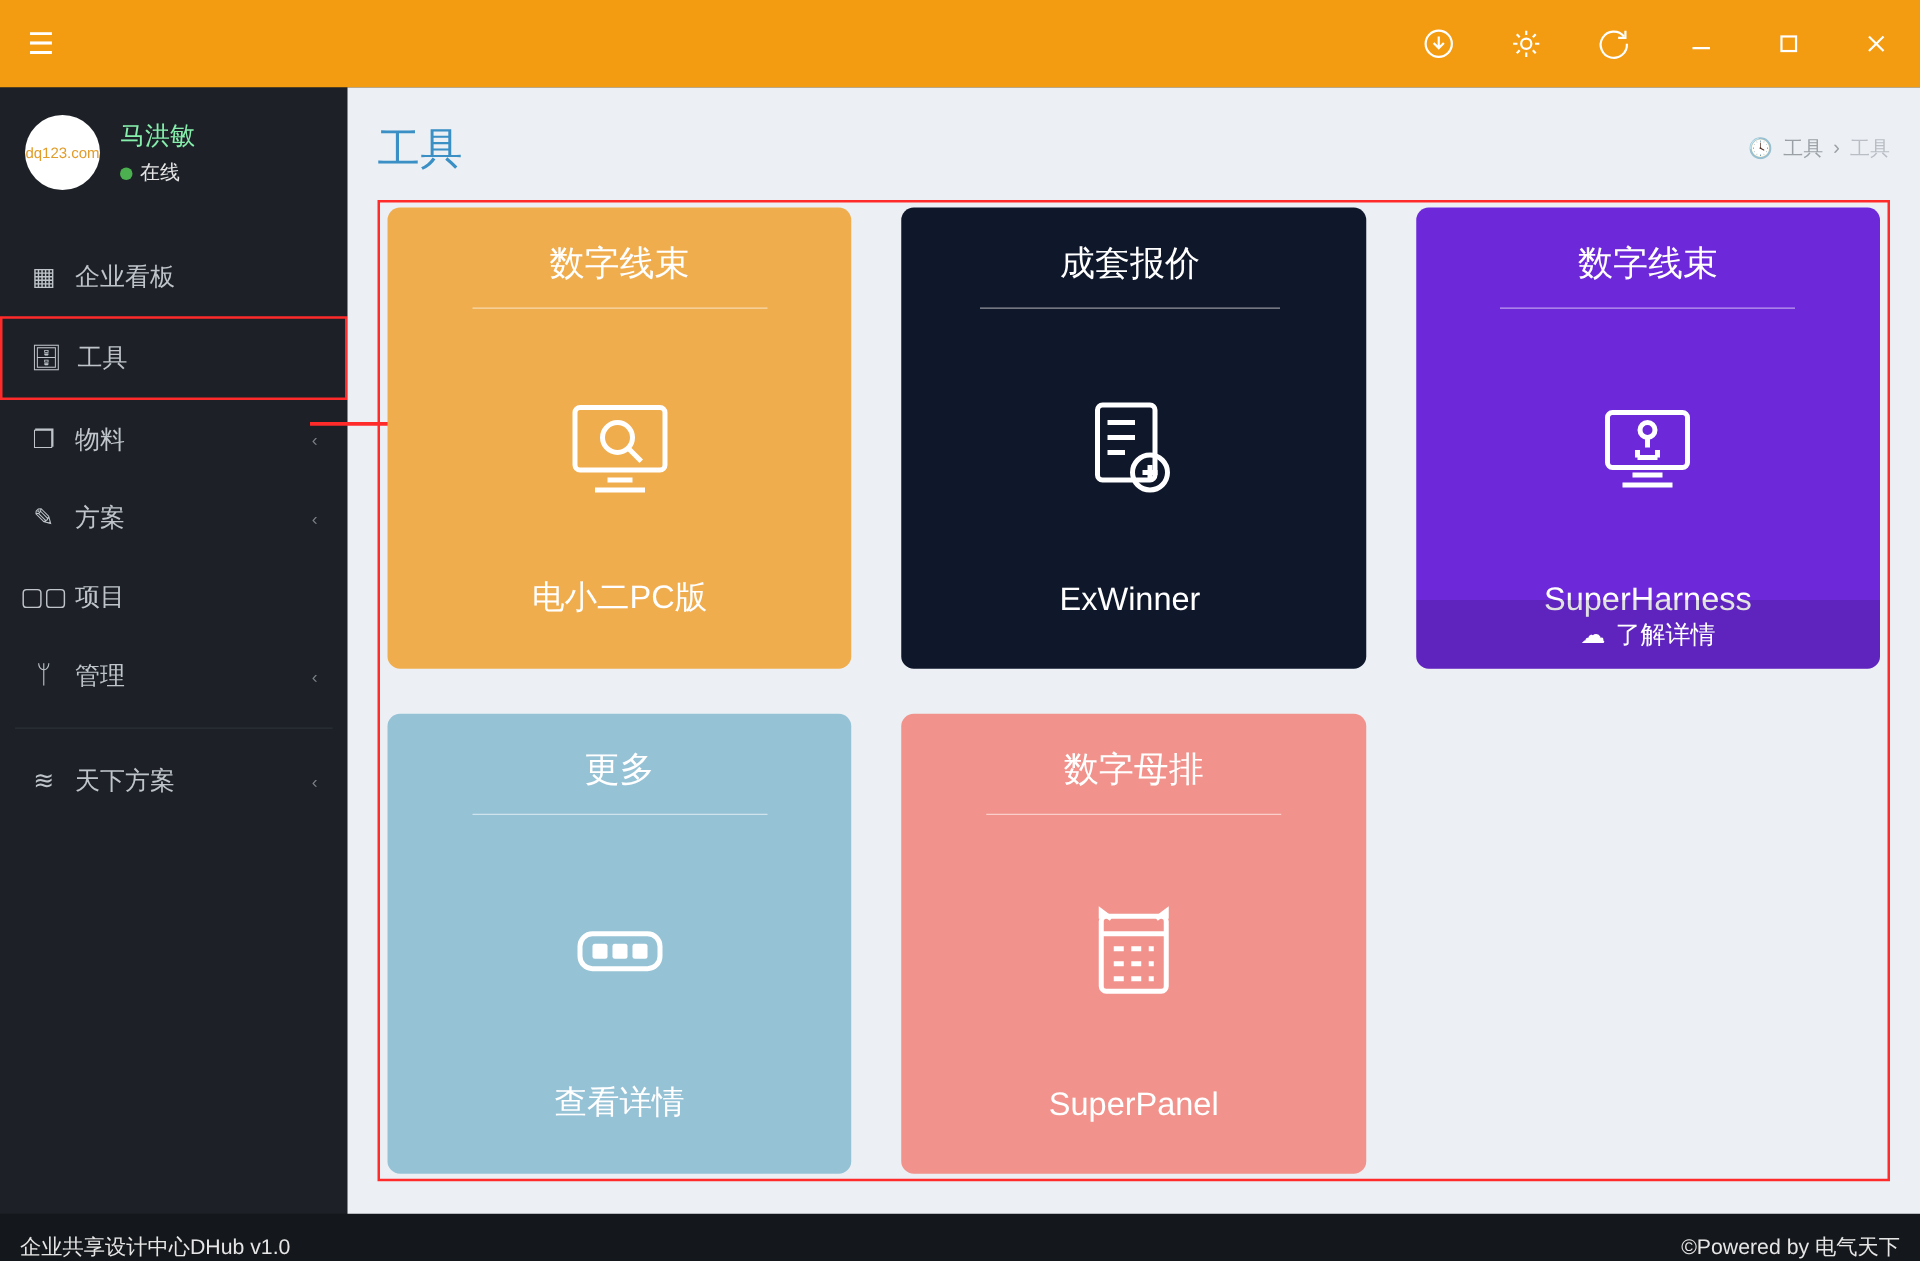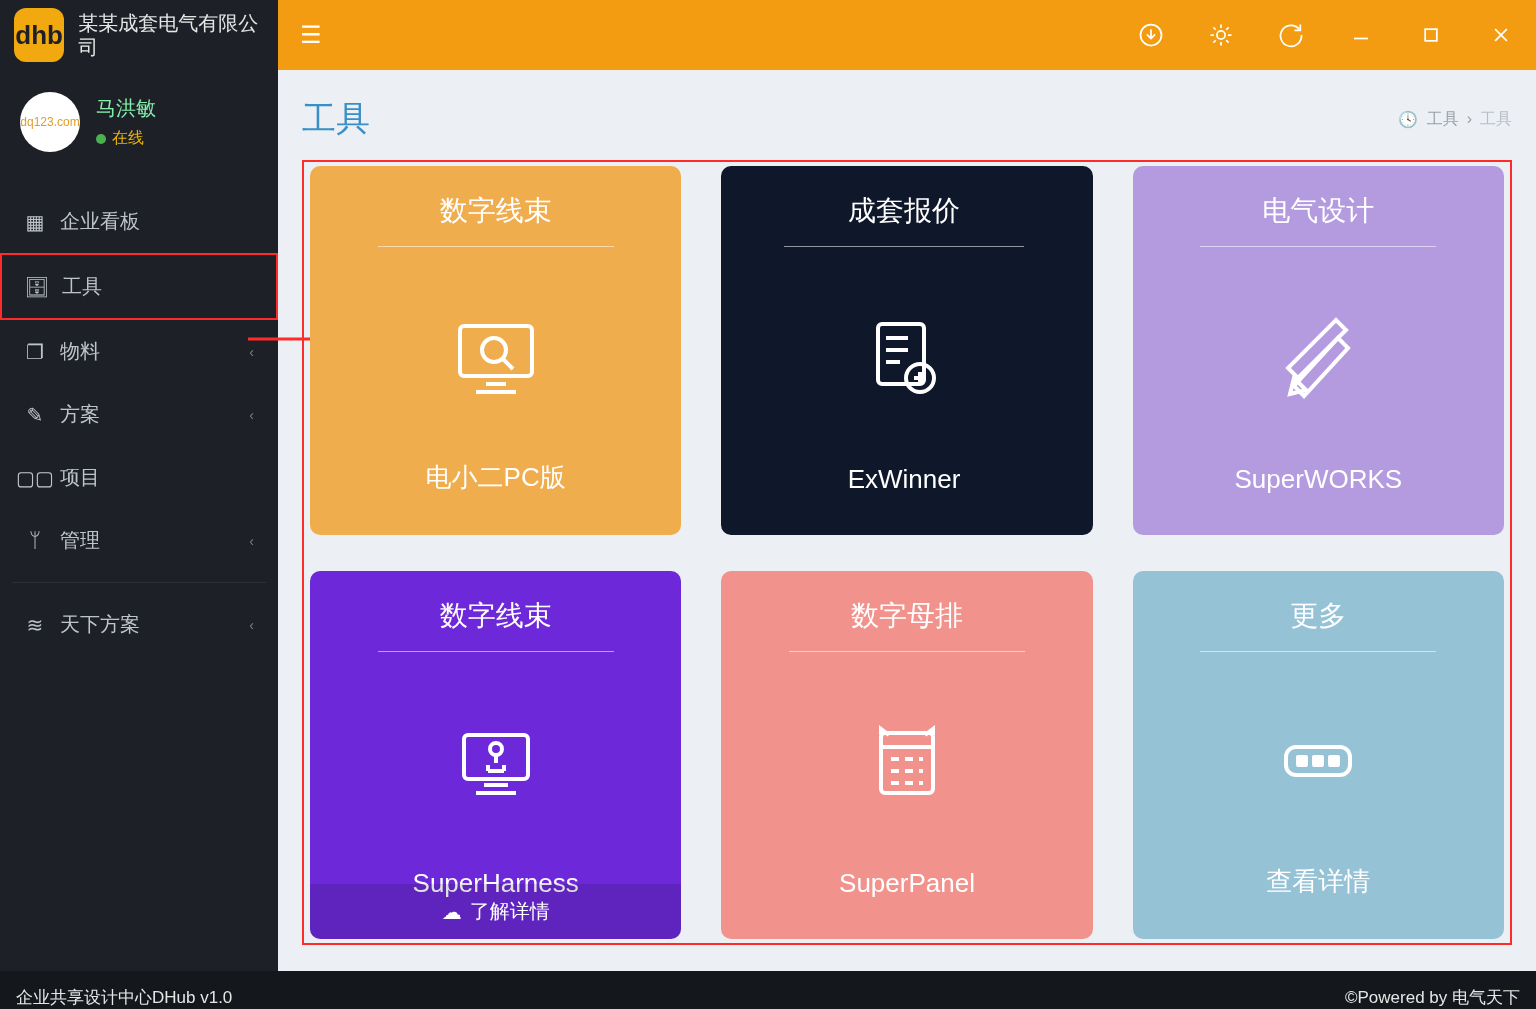--- a/index.html
+++ b/index.html
@@ -18,21 +18,21 @@
 .tb-icon { width: 70px; text-align: center; color: #fff; font-size: 24px; cursor: pointer; display:flex; align-items:center; justify-content:center; height:100%; }
 .tb-icon svg { width: 28px; height: 28px; }
 
 
 .body { flex: 1; display: flex; min-height: 0; }
 
 .sidebar { width: 278px; background: #1d2127; color: #ccc; display: flex; flex-direction: column; }
 .user { display: flex; align-items: center; gap: 16px; padding: 22px 20px 28px; }
 .avatar { width: 60px; height: 60px; border-radius: 50%; background: #fff; display:flex; align-items:center; justify-content:center; color:#e29c2a; font-weight:400; font-size:12px; }
 .user-name { font-size: 20px; color: #86efac; }
-.status { font-size: 16px; color: #eab308; margin-top: 6px; display:flex; align-items:center; gap:6px; }
+.status { font-size: 16px; color: #e5e5e5; margin-top: 6px; display:flex; align-items:center; gap:6px; }
 .status::before { content:""; width:10px; height:10px; background:#4caf50; border-radius:50%; display:inline-block; }
 
 .nav { margin-top: 10px; }
 .nav-item { padding: 18px 24px; font-size: 20px; color: #bfc4cb; display:flex; align-items:center; gap:14px; cursor:pointer; position:relative; }
 .nav-item .chev { margin-left:auto; font-size:14px; color:#7a7f87; }
 .nav-item.highlight { border: 2.5px solid #ff2a2a; }
 .nav-icon { width:22px; display:flex; justify-content:center; }
 .nav-sep { height: 1px; background:#2b3038; margin: 10px 12px; }
 
 
@@ -65,24 +65,20 @@
 .footer { height:38px; background:#14171b; color:#e6e6e6; display:flex; align-items:flex-end; justify-content:space-between; padding:0 16px; font-size:17px; }
 
 
 .wline{stroke:#fff;stroke-width:3;fill:none}
 </style>
 </head>
 <body>
 
 <div class="app">
   <div class="titlebar">
-    <div class="brand">
-      <div class="brand-logo">dhb</div>
-      <div class="brand-text">某某成套电气有限公司</div>
-    </div>
     <div class="tb-right">
       <div class="tb-menu">☰</div>
       <div class="tb-spacer"></div>
       <div class="tb-icon">
           <svg viewBox="0 0 48 48">
             <circle cx="24" cy="24" r="18" class="wline"></circle>
             <path class="wline" d="M24 14v16M17 23l7 7 7-7"></path>
           </svg>
         </div>
       <div class="tb-icon">
@@ -201,73 +197,61 @@
               <div class="iconbox">
                 <svg viewBox="0 0 100 100">
                   <rect x="24" y="16" width="46" height="60" rx="4"></rect>
                   <path d="M32 30h22M32 42h22M32 54h14"></path>
                   <circle cx="66" cy="70" r="14"></circle>
                   <path d="M60 70h12M66 64v12"></path>
                 </svg>
               </div>
               <div class="caption">ExWinner</div>
             </div>
-            <div class="card c3">
-              <h3>电气设计</h3>
-              <hr>
-              <div class="iconbox">
-                <svg viewBox="0 0 100 100">
-                  <path d="M26 78L70 30l10 10L36 88z"></path>
-                  <path d="M78 22l-48 48-10-10 48-48z"></path>
-                  <path d="M22 86l16-4-12-12z"></path>
-                </svg>
-              </div>
-              <div class="caption">SuperWORKS</div>
-            </div>
             <div class="card c4">
               <h3>数字线束</h3>
               <hr>
               <div class="iconbox">
                 <svg viewBox="0 0 100 100">
                   <rect x="18" y="22" width="64" height="44" rx="4"></rect>
                   <path d="M38 72h24M30 80h40"></path>
                   <circle cx="50" cy="36" r="6"></circle>
                   <path d="M50 42v8M42 58h16M42 58v-6M58 58v-6"></path>
                 </svg>
               </div>
               <div class="caption">SuperHarness</div>
               <div class="details">
                 <span>☁</span>
                 <span>了解详情</span>
               </div>
             </div>
-            <div class="card c5">
-              <h3>数字母排</h3>
-              <hr>
-              <div class="iconbox">
-                <svg viewBox="0 0 100 100">
-                  <rect x="24" y="20" width="52" height="60" rx="4"></rect>
-                  <path d="M24 34h52M24 22v-6l8 6M76 22v-6l-8 6"></path>
-                  <path d="M34 46h8M48 46h8M62 46h4M34 58h8M48 58h8M62 58h4M34 70h8M48 70h8M62 70h4"></path>
-                </svg>
-              </div>
-              <div class="caption">SuperPanel</div>
-            </div>
             <div class="card c6">
               <h3>更多</h3>
               <hr>
               <div class="iconbox">
                 <svg viewBox="0 0 100 100">
                   <rect x="18" y="36" width="64" height="28" rx="10"></rect>
                   <rect x="28" y="44" width="12" height="12" rx="2" fill="#fff" stroke="none"></rect>
                   <rect x="44" y="44" width="12" height="12" rx="2" fill="#fff" stroke="none"></rect>
                   <rect x="60" y="44" width="12" height="12" rx="2" fill="#fff" stroke="none"></rect>
                 </svg>
               </div>
               <div class="caption">查看详情</div>
+            </div>
+            <div class="card c5">
+              <h3>数字母排</h3>
+              <hr>
+              <div class="iconbox">
+                <svg viewBox="0 0 100 100">
+                  <rect x="24" y="20" width="52" height="60" rx="4"></rect>
+                  <path d="M24 34h52M24 22v-6l8 6M76 22v-6l-8 6"></path>
+                  <path d="M34 46h8M48 46h8M62 46h4M34 58h8M48 58h8M62 58h4M34 70h8M48 70h8M62 70h4"></path>
+                </svg>
+              </div>
+              <div class="caption">SuperPanel</div>
             </div>
           </div>
       </div>
     </main>
   </div>
 
   <div class="footer">
     <div>企业共享设计中心DHub v1.0</div>
     <div>©Powered by 电气天下</div>
   </div>

